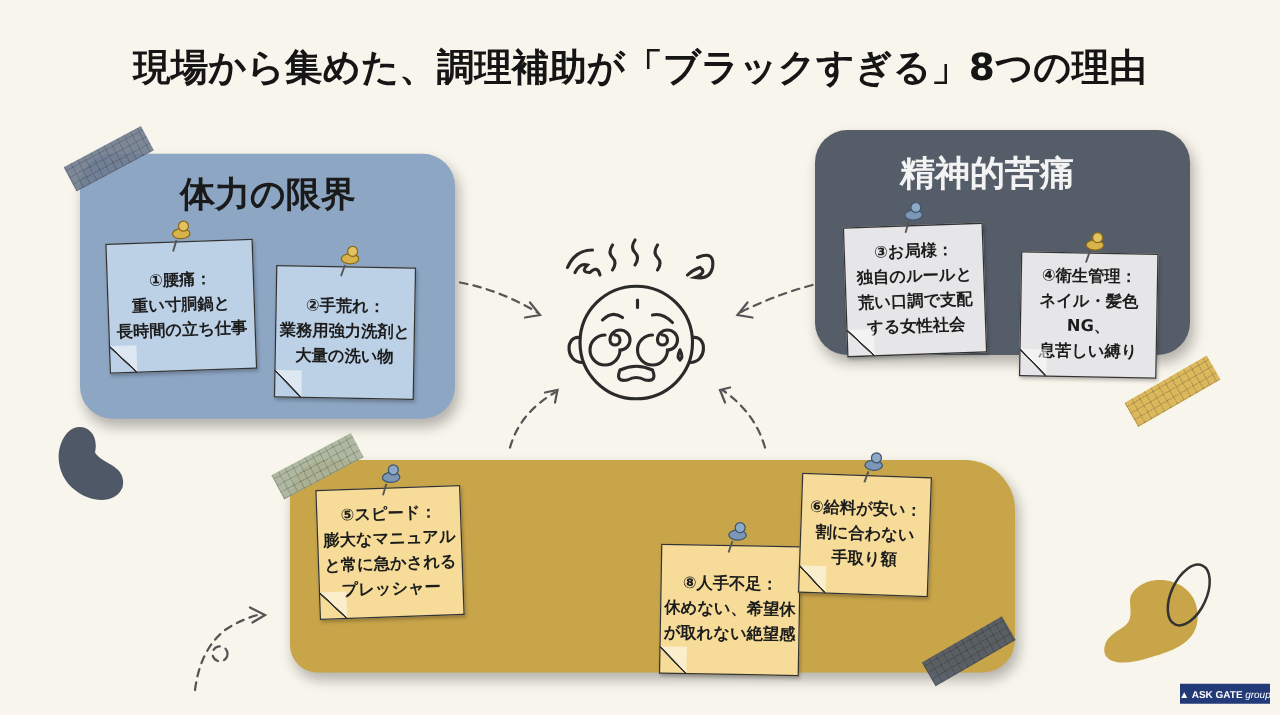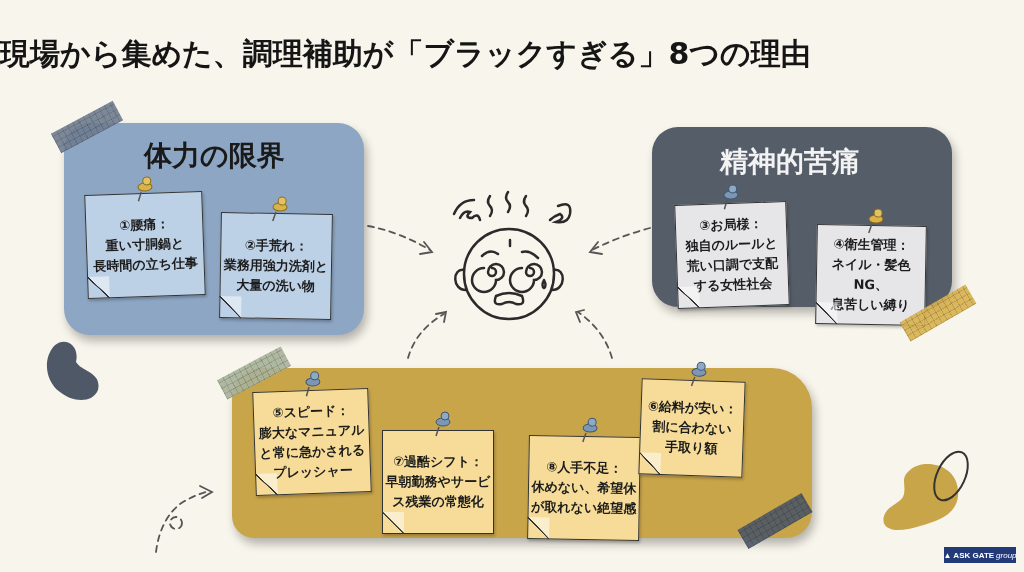--- a/index.html
+++ b/index.html
@@ -5,29 +5,29 @@
   * { box-sizing: border-box; margin: 0; padding: 0; }
   html, body { width: 1024px; height: 572px; overflow: hidden; }
   body {
     background: #f8f5ec;
     font-family: "DejaVu Sans", sans-serif;
     position: relative;
     color: #1c1c1c;
   }
   .title {
     position: absolute; top: 34px; left: 0; width: 1024px;
-    text-align: left; font-size: 30px; font-weight: bold;
+    text-align: center; font-size: 30px; font-weight: bold;
     letter-spacing: 0px; color: #151515;
   }
   .panel {
     position: absolute; border-radius: 26px;
     box-shadow: 3px 6px 10px rgba(0,0,0,0.28);
   }
   .panel-blue { left: 64px; top: 123px; width: 300px; height: 212px; background: #8da6c4; }
-  .panel-slate { left: 652px; top: 127px; width: 300px; height: 180px; background: #555d69; }
+  .panel-slate { left: 652px; top: 104px; width: 300px; height: 180px; background: #555d69; }
   .panel-gold { left: 232px; top: 368px; width: 580px; height: 170px; background: #c9a54a; border-radius: 30px 40px 26px 22px; }
   .panel-title {
     position: absolute; font-size: 28px; font-weight: bold; white-space: nowrap;
   }
   .panel-blue .panel-title { left: 80px; top: 14px; color: #1a1a1a; }
   .panel-slate .panel-title { left: 68px; top: 16px; color: #f3f3f3; }
   .panel-gold .panel-title { left: 220px; top: 20px; color: #1a1a1a; }
 
   .note {
     position: absolute; border: 1.5px solid #333;
@@ -142,31 +142,20 @@
         <ellipse cx="10" cy="11" rx="7" ry="4" fill="#7c97b5" stroke="#3e5670"></ellipse>
         <ellipse cx="12" cy="5" rx="4" ry="4" fill="#8ea9c6" stroke="#3e5670"></ellipse>
       </svg>
     <div>⑤スピード：</div>
     <div>膨大なマニュアル</div>
     <div>と常に急かされる</div>
     <div>プレッシャー</div>
     <span class="fold"></span>
   </div>
 
-  <div class="note note-yellow" style="left:150px;top:62px;width:112px;height:104px;">
-    <svg class="pin" style="left:50px;top:-20px" viewBox="0 0 18 26">
-        <line x1="6" y1="16" x2="3" y2="25" stroke="#555" stroke-width="1.5"></line>
-        <ellipse cx="10" cy="11" rx="7" ry="4" fill="#7c97b5" stroke="#3e5670"></ellipse>
-        <ellipse cx="12" cy="5" rx="4" ry="4" fill="#8ea9c6" stroke="#3e5670"></ellipse>
-      </svg>
-    <div>⑦過酷シフト：</div>
-    <div>早朝勤務やサービ</div>
-    <div>ス残業の常態化</div>
-    <span class="fold"></span>
-  </div>
 
   <div class="note note-yellow" style="left:296px;top:68px;width:112px;height:104px;transform:rotate(1deg);">
     <svg class="pin" style="left:50px;top:-20px" viewBox="0 0 18 26">
         <line x1="6" y1="16" x2="3" y2="25" stroke="#555" stroke-width="1.5"></line>
         <ellipse cx="10" cy="11" rx="7" ry="4" fill="#7c97b5" stroke="#3e5670"></ellipse>
         <ellipse cx="12" cy="5" rx="4" ry="4" fill="#8ea9c6" stroke="#3e5670"></ellipse>
       </svg>
     <div>⑧人手不足：</div>
     <div>休めない、希望休</div>
     <div>が取れない絶望感</div>

